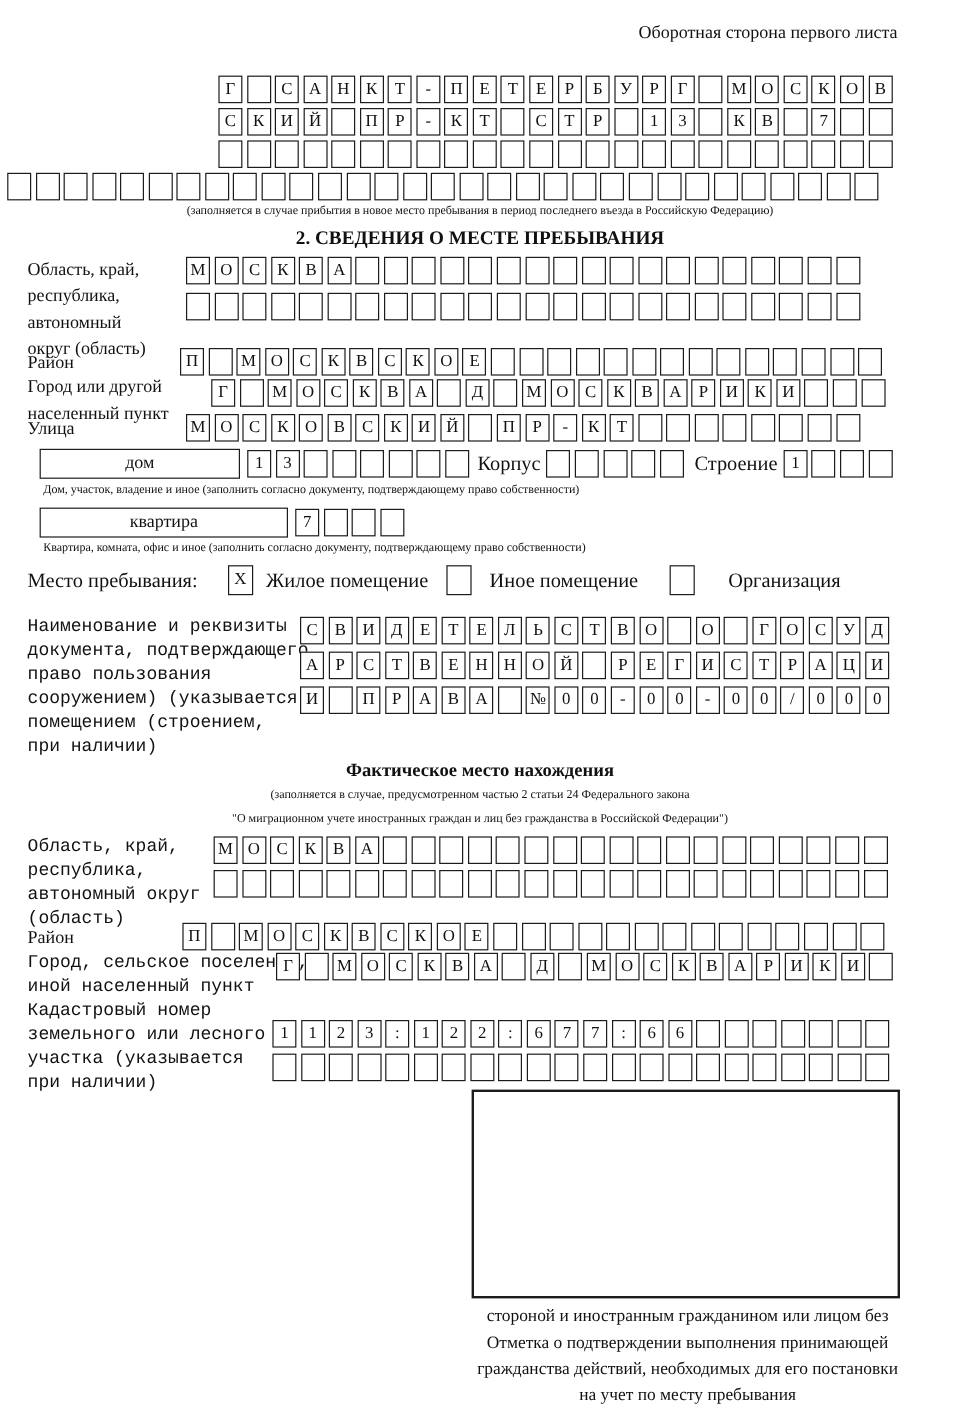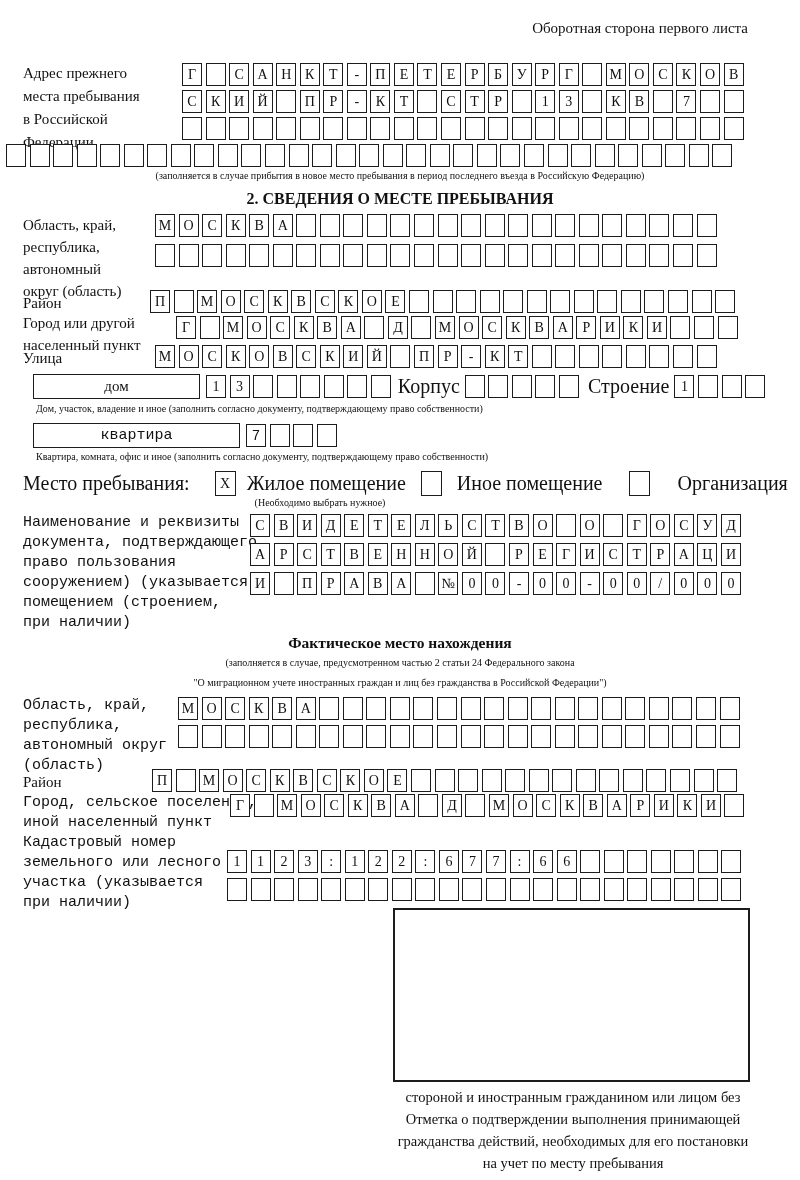--- a/index.html
+++ b/index.html
@@ -22,37 +22,31 @@
   .inline-cells{display:flex;gap:3.55px;}
   .label-box{
     box-sizing:border-box;border:1.6px solid #1c1c1c;height:25px;
     display:flex;align-items:center;justify-content:center;font-size:15px;background:#fff;
   }
   .hrow{position:absolute;display:flex;align-items:center;}
   .chk{
     width:21px;height:25px;box-sizing:border-box;border:1.6px solid #1c1c1c;
     display:flex;align-items:center;justify-content:center;font-size:14px;background:#fff;
   }
-  .opt-label{font-size:20px;white-space:nowrap;}
+  .opt-label{font-size:17px;white-space:nowrap;}
   .stamp-box{position:absolute;box-sizing:border-box;border:2px solid #1c1c1c;background:#fff;}
   .caption{position:absolute;font-size:14.5px;line-height:22px;text-align:center;}
 </style>
 </head>
 <body>
 
 <div class="page">
 
   <div class="abs" style="top:20px;right:52px;font-size:15px;">Оборотная сторона первого листа</div>
 
-  <div class="lbl" style="left:23px;top:62px;line-height:23px;">
-    <div>Адрес прежнего</div>
-    <div>места пребывания</div>
-    <div>в Российской</div>
-    <div>Федерации</div>
-  </div>
   <div class="cellrow" style="left:182px;top:63px;">
       <span class="cell">Г</span>
       <span class="cell"></span>
       <span class="cell">С</span>
       <span class="cell">А</span>
       <span class="cell">Н</span>
       <span class="cell">К</span>
       <span class="cell">Т</span>
       <span class="cell">-</span>
       <span class="cell">П</span>
@@ -331,41 +325,40 @@
     <div class="opt-label" style="margin-left:9px;margin-right:5px;">Строение</div>
     <div class="inline-cells">
         <span class="cell">1</span>
         <span class="cell"></span>
         <span class="cell"></span>
         <span class="cell"></span>
       </div>
   </div>
   <div class="note" style="left:36px;top:403px;">Дом, участок, владение и иное (заполнить согласно документу, подтверждающему право собственности)</div>
 
-  <div class="hrow" style="left:33px;top:423px;font-family:Liberation Mono, monospace;">
+  <div class="hrow" style="left:33px;top:423px;">
     <div class="label-box" style="width:207px;">квартира</div>
     <div class="inline-cells" style="margin-left:6px;">
         <span class="cell">7</span>
         <span class="cell"></span>
         <span class="cell"></span>
         <span class="cell"></span>
       </div>
   </div>
   <div class="note" style="left:36px;top:451px;">Квартира, комната, офис и иное (заполнить согласно документу, подтверждающему право собственности)</div>
 
   <div class="hrow" style="left:23px;top:471px;">
     <div class="opt-label">Место пребывания:</div>
     <div class="chk" style="margin-left:25px;">X</div>
     <div class="opt-label" style="margin-left:11px;">Жилое помещение</div>
     <div class="chk" style="margin-left:15px;"></div>
     <div class="opt-label" style="margin-left:15px;">Иное помещение</div>
     <div class="chk" style="margin-left:26px;"></div>
     <div class="opt-label" style="margin-left:28px;">Организация</div>
   </div>
-  <div class="note" style="left:0;width:640px;text-align:center;top:497px;">(Необходимо выбрать нужное)</div>
 
   <div class="lbl lbl-tight" style="left:23px;top:513px;">
     <div>Наименование и реквизиты</div>
     <div>документа, подтверждающего</div>
     <div>право пользования</div>
     <div>сооружением) (указывается</div>
     <div>помещением (строением,</div>
     <div>при наличии)</div>
   </div>
   <div class="cellrow" style="left:250px;top:514px;">

